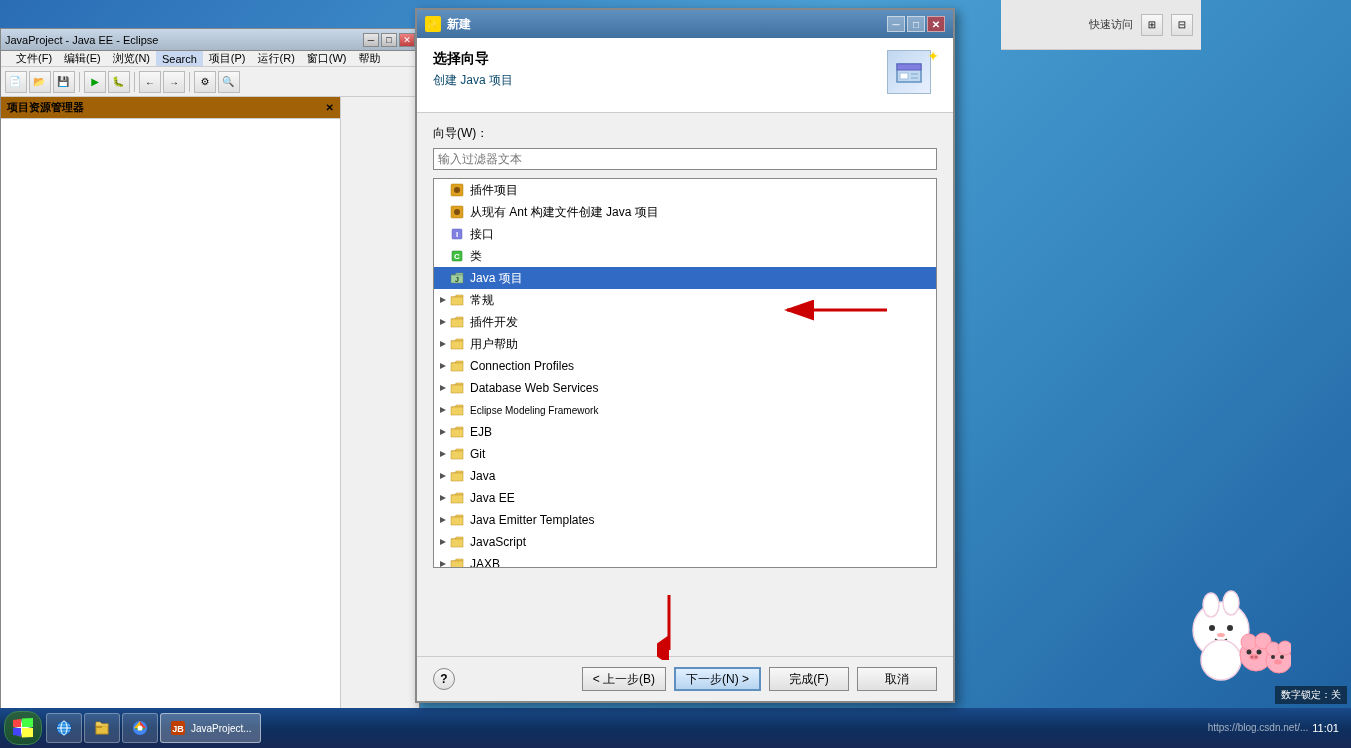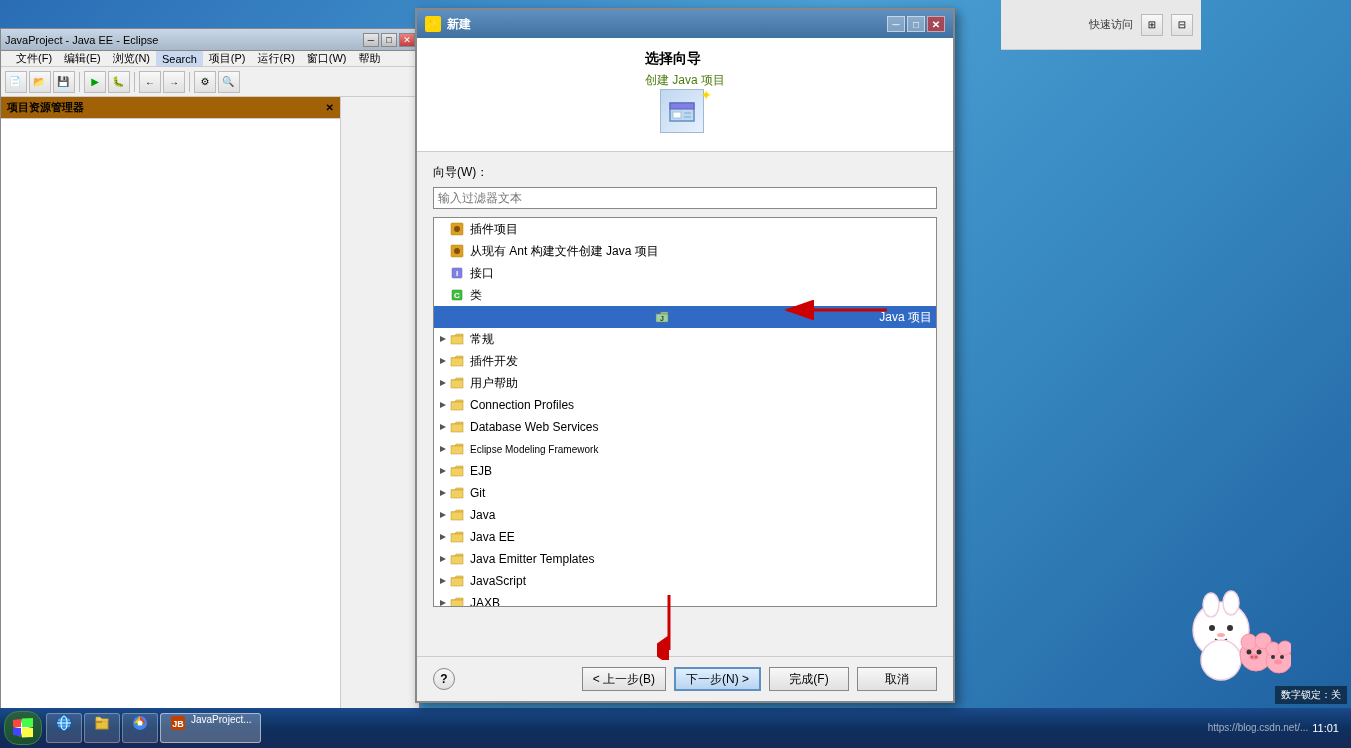--- a/index.html
+++ b/index.html
@@ -224,39 +224,38 @@
       cursor: pointer;
     }
 
     .dialog-win-btn.close-btn { background: rgba(200,50,50,0.7); }
 
     
     .dialog-header {
       background: white;
       padding: 12px 16px;
       display: flex;
-      align-items: center;
+      align-items: flex-start;
       border-bottom: 1px solid #ccc;
-      flex-direction: column;
     }
 
     .dialog-header-text {
       flex: 1;
     }
 
     .dialog-header-title {
       font-size: 14px;
       font-weight: bold;
       color: #000;
       margin-bottom: 4px;
     }
 
     .dialog-header-subtitle {
       font-size: 12px;
-      color: #4d7c0f;
+      color: #0c4a6e;
     }
 
     .dialog-header-icon {
       width: 50px;
       height: 50px;
       position: relative;
     }
 
     .wizard-icon {
       width: 44px;
@@ -316,21 +315,20 @@
       display: flex;
       align-items: center;
       padding: 0 4px;
       cursor: pointer;
       white-space: nowrap;
     }
 
     .tree-item.selected {
       background: #316ac5;
       color: white;
-      justify-content: space-between;
     }
 
     
     .tree-list::-webkit-scrollbar { width: 12px; }
     .tree-list::-webkit-scrollbar-track { background: #f0f0f0; }
     .tree-list::-webkit-scrollbar-thumb { background: #b0b0b0; border: 1px solid #888; }
 
     
     .dialog-footer {
       position: absolute;
@@ -421,20 +419,21 @@
       flex: 1;
     }
 
     .taskbar-item {
       height: 30px;
       padding: 0 8px;
       background: rgba(255,255,255,0.15);
       border: 1px solid rgba(255,255,255,0.3);
       border-radius: 3px;
       display: flex;
+      align-items: center;
       gap: 4px;
       color: white;
       font-size: 11px;
       cursor: pointer;
     }
 
     .taskbar-item.active {
       background: rgba(255,255,255,0.25);
       border: 1px solid rgba(255,255,255,0.5);
     }

